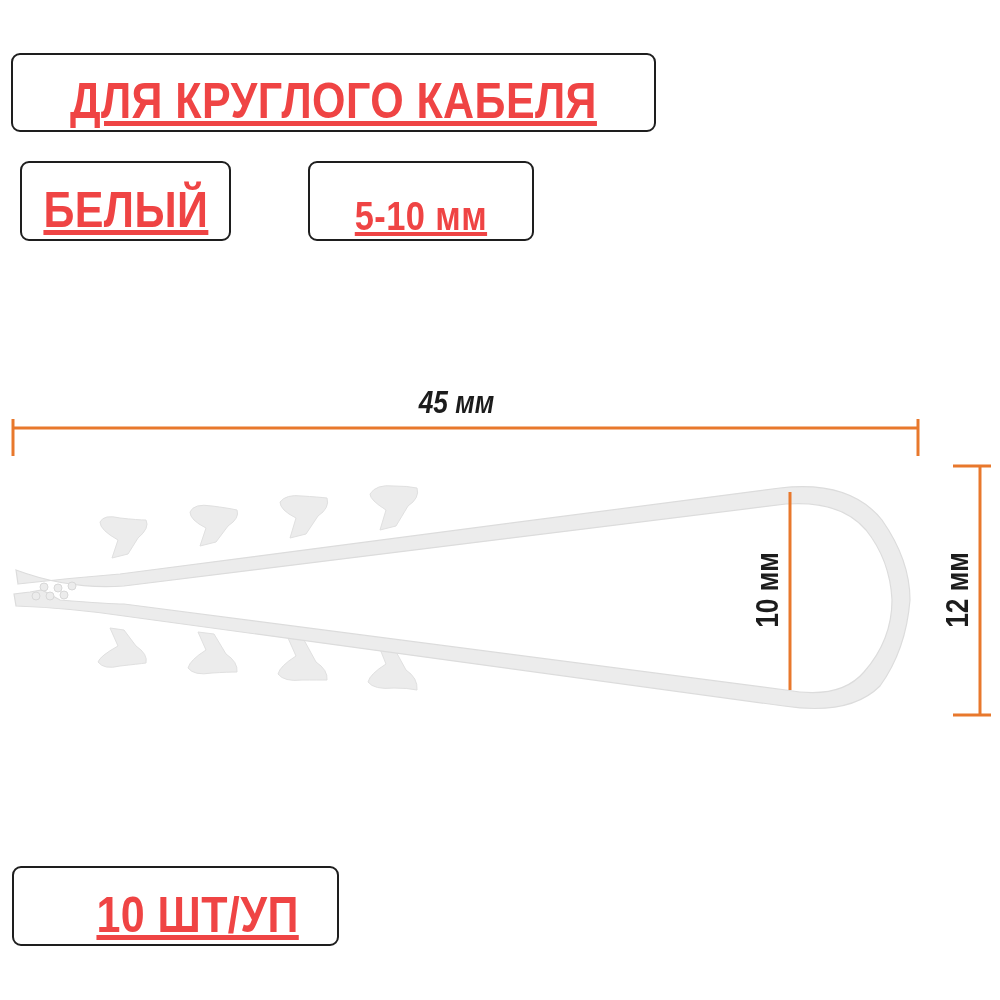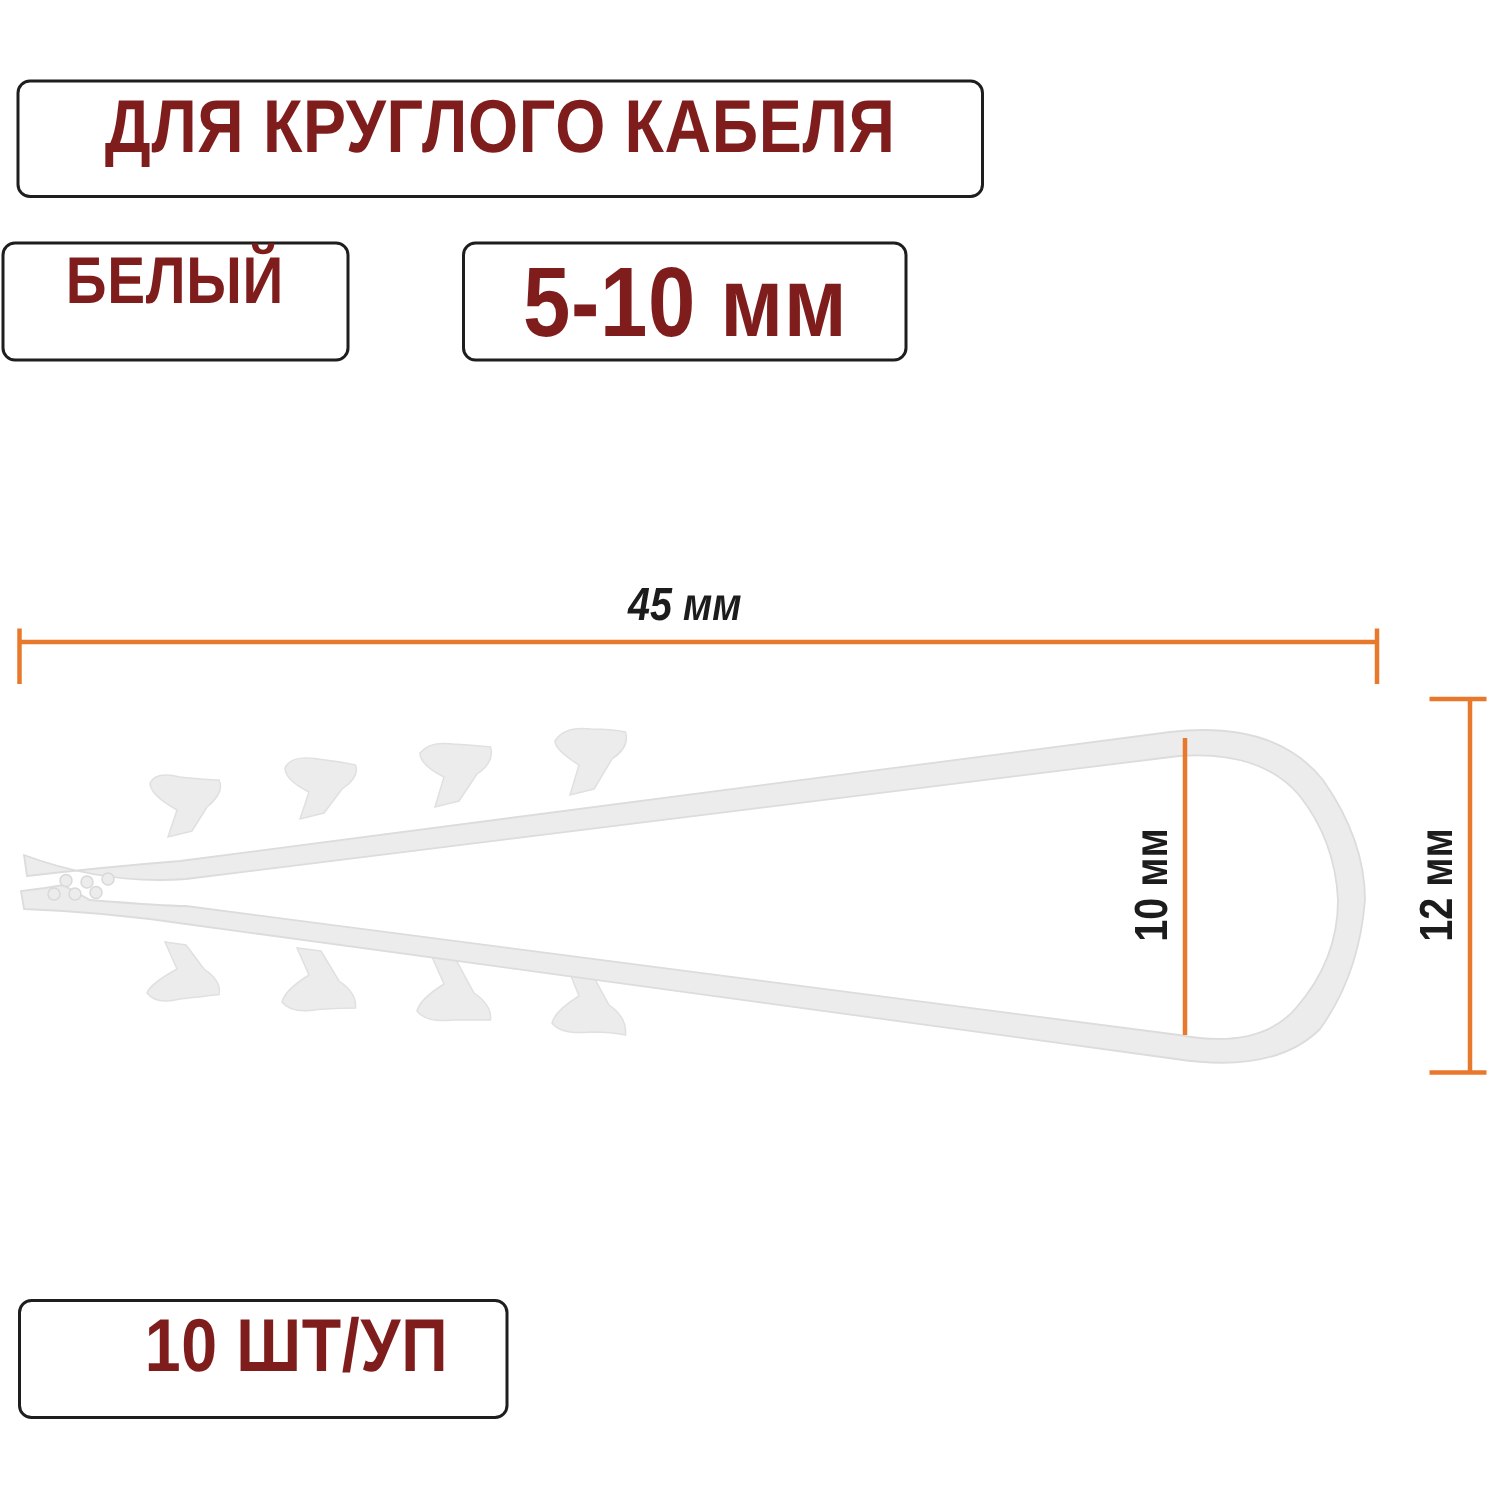--- a/index.html
+++ b/index.html
@@ -1,27 +1,28 @@
 <!DOCTYPE html>
 <html><head>
 <meta charset="utf-8">
 <style>
   html, body { margin: 0; padding: 0; background: #ffffff; }
   body { width: 1000px; height: 1000px; position: relative; overflow: hidden; font-family: "Liberation Sans", "DejaVu Sans", sans-serif; }
   .badge {
     position: absolute; box-sizing: border-box;
     border: 2px solid #1e1e1e; border-radius: 9px; background: #fff;
-    display: flex; align-items: flex-start; justify-content: center;
-    font-weight: 700; color: #7f1d1d; letter-spacing: 0.5px;
+    display: flex; align-items: flex-end; justify-content: center;
+    font-weight: 700; color: #ef4444; letter-spacing: 0.5px;
     font-family: "Liberation Sans", "DejaVu Sans", sans-serif;
+    text-decoration: underline;
   }
   .badge span { display: inline-block; transform: scaleX(0.86); transform-origin: center; }
   #badge-title { left: 11px; top: 53px; width: 645px; height: 79px; font-size: 50px; }
-  #badge-color { left: 1px; top: 161px; width: 232px; height: 80px; font-size: 44px; }
-  #badge-size  { left: 308px; top: 161px; width: 297px; height: 80px; font-size: 66px; }
+  #badge-color { left: 20px; top: 161px; width: 211px; height: 80px; font-size: 50px; }
+  #badge-size  { left: 308px; top: 161px; width: 226px; height: 80px; font-size: 40px; }
   #badge-pack  { left: 12px; top: 866px; width: 327px; height: 80px; font-size: 50px; padding-left: 44px; }
   .dim-label { position: absolute; font-weight: 700; color: #1c1c1c; font-size: 31px; white-space: nowrap; }
   .dim-label span { display: inline-block; transform: scaleX(0.85); }
   #label-length { left: 412px; top: 385px; font-style: italic; }
   #label-inner { left: 768px; top: 590px; transform: translate(-50%, -50%) rotate(-90deg); }
   #label-outer { left: 958px; top: 590px; transform: translate(-50%, -50%) rotate(-90deg); }
   svg.drawing { position: absolute; left: 0; top: 0; }
 </style>
 </head>
 <body>

